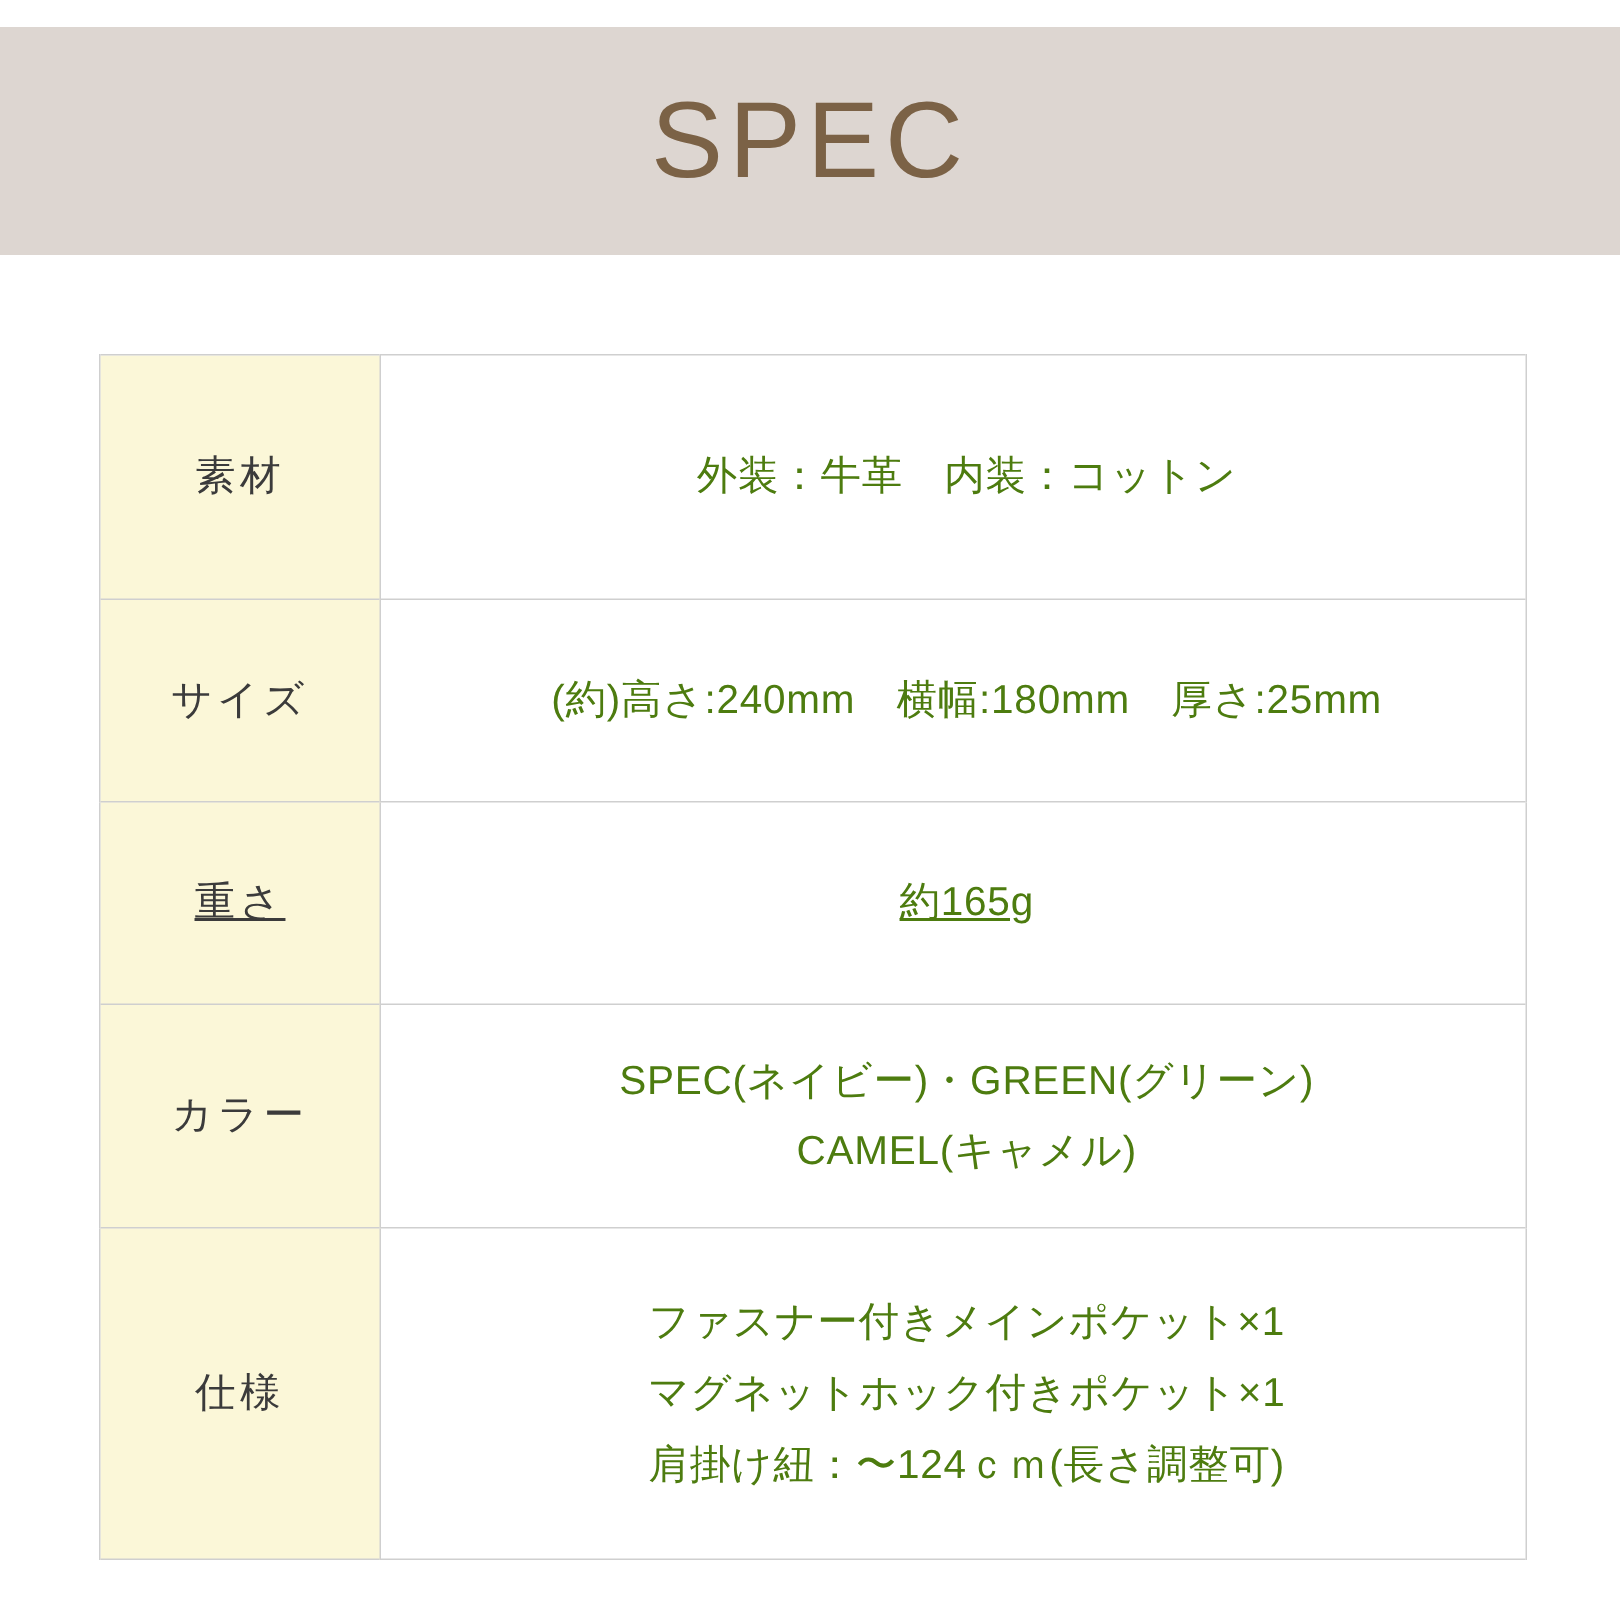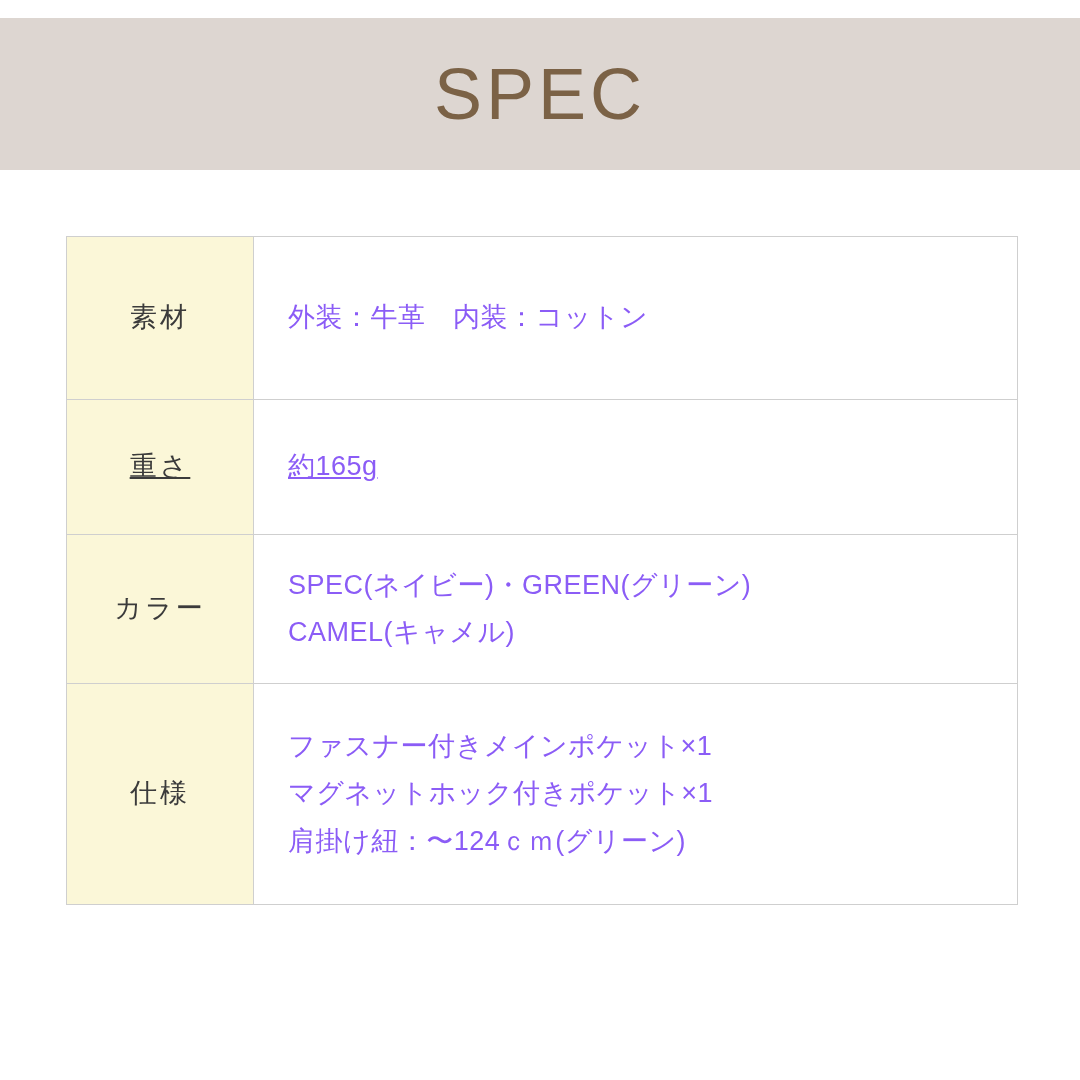--- a/index.html
+++ b/index.html
@@ -64,24 +64,25 @@
     text-align: center;
     color: #3b3b3b;
     font-size: 27px;
     letter-spacing: 3px;
     line-height: 1.4;
   }
   td.value-cell {
     border-right: 1px solid #cfcfcf;
     padding-left: 34px;
     padding-right: 16px;
-    color: #8b5cf6;
+    color: #4d7c0f;
     font-size: 27px;
     line-height: 1.75;
     letter-spacing: 0.5px;
+    text-align: center;
   }
   .row-material td { height: 138px; }
   .row-size td { height: 110px; }
   .row-weight td { height: 110px; text-decoration: underline; }
   .row-color td { height: 124px; }
   .row-feature td { height: 196px; }
   .row-production td { height: 118px; }
   .value-line {
     display: block;
     white-space: pre;
@@ -97,37 +98,43 @@
   </div>
 
   <table class="spec-table">
     <tbody>
       <tr class="row-material">
         <td class="label-cell">素材</td>
         <td class="value-cell">
           <span class="value-line">外装：牛革　内装：コットン</span>
         </td>
       </tr>
+      <tr class="row-size">
+        <td class="label-cell">サイズ</td>
+        <td class="value-cell">
+          <span class="value-line">(約)高さ:240mm　横幅:180mm　厚さ:25mm</span>
+        </td>
+      </tr>
       <tr class="row-weight">
         <td class="label-cell">重さ</td>
         <td class="value-cell">
           <span class="value-line">約165g</span>
         </td>
       </tr>
       <tr class="row-color">
         <td class="label-cell">カラー</td>
         <td class="value-cell">
           <span class="value-line">SPEC(ネイビー)・GREEN(グリーン)</span>
           <span class="value-line">CAMEL(キャメル)</span>
         </td>
       </tr>
       <tr class="row-feature">
         <td class="label-cell">仕様</td>
         <td class="value-cell">
           <span class="value-line">ファスナー付きメインポケット×1</span>
           <span class="value-line">マグネットホック付きポケット×1</span>
-          <span class="value-line">肩掛け紐：〜124ｃｍ(グリーン)</span>
+          <span class="value-line">肩掛け紐：〜124ｃｍ(長さ調整可)</span>
         </td>
       </tr>
     </tbody>
   </table>
 
 </div>
 
 </body></html>

